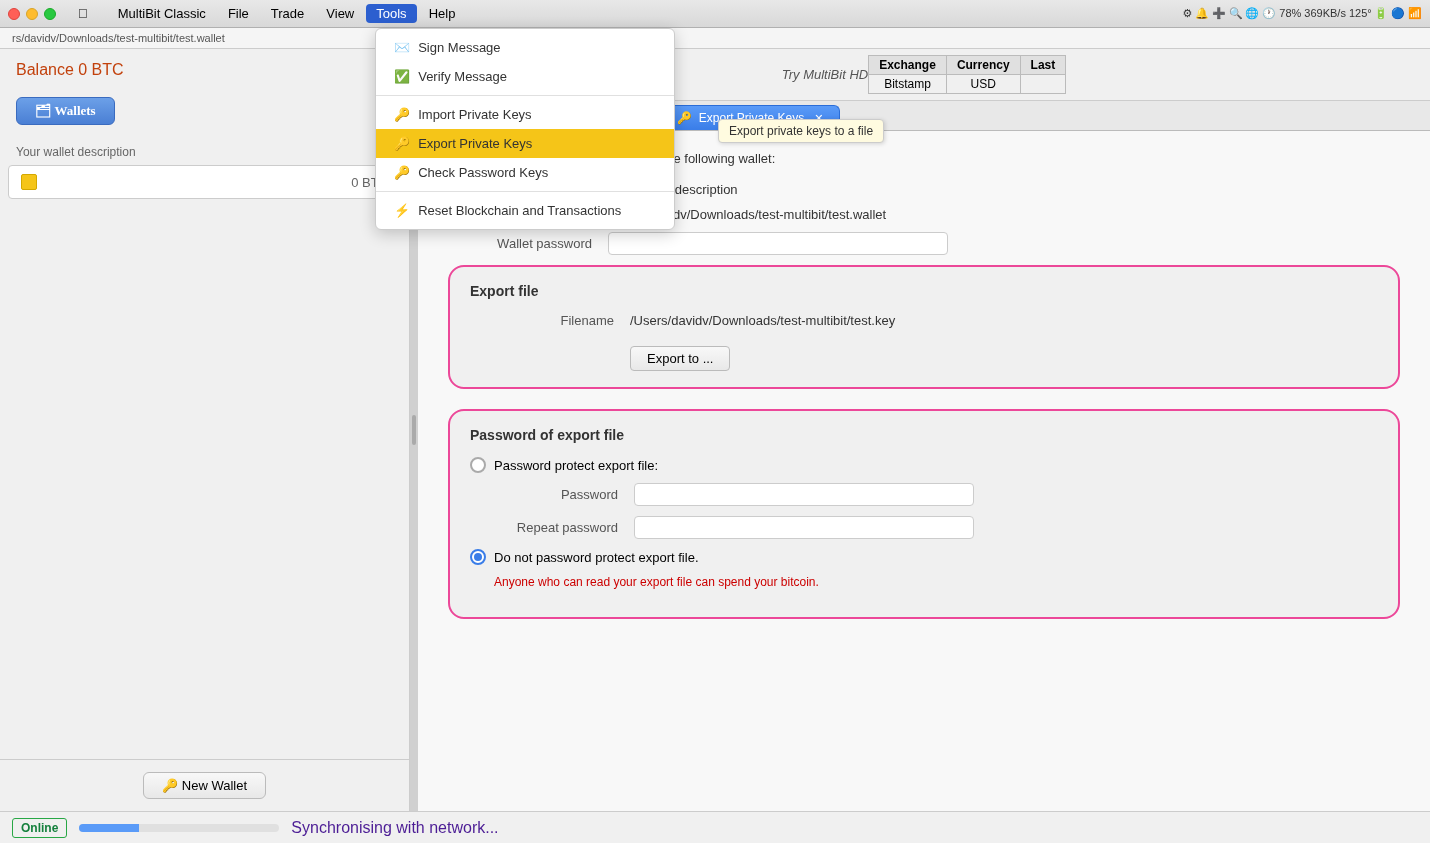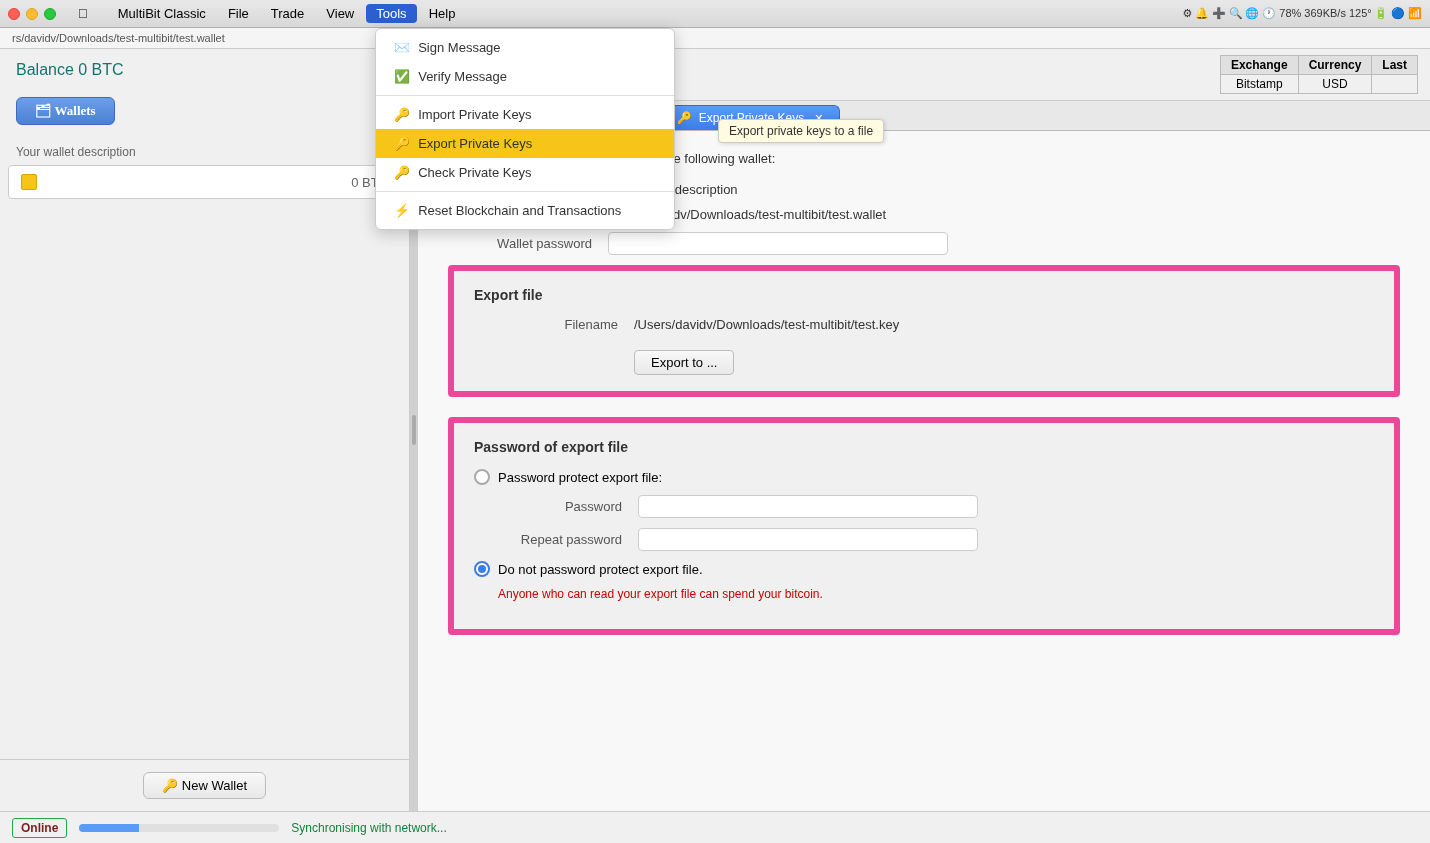--- a/index.html
+++ b/index.html
@@ -107,21 +107,21 @@
       background: #f0f0f0;
       border-right: 1px solid #ccc;
       display: flex;
       flex-direction: column;
     }
 
     .balance-header {
       padding: 12px 16px;
       font-size: 16px;
       font-weight: 500;
-      color: #0f766e;
+      color: #c2410c;
     }
 
     .wallets-btn-container {
       padding: 6px 16px;
       display: flex;
       gap: 8px;
     }
 
     .wallets-btn {
       background: linear-gradient(to bottom, #6ca0e8, #4a7fd4);
@@ -204,21 +204,21 @@
       background: #f8f8f8;
     }
 
     
     .right-header {
       background: #f0f0f0;
       border-bottom: 1px solid #ccc;
       padding: 6px 12px;
       display: flex;
       align-items: center;
-      justify-content: space-between;
+      justify-content: center;
     }
 
     .try-multibit {
       font-size: 13px;
       color: #555;
       font-style: italic;
     }
 
     .exchange-table {
       border-collapse: collapse;
@@ -313,22 +313,22 @@
       border-radius: 4px;
       padding: 3px 8px;
       font-size: 13px;
       width: 340px;
       background: white;
       outline: none;
     }
 
     .section-box {
       background: #f0f0f0;
-      border: 6px solid #ec4899;
-      border-radius: 4px;
+      border: 2px solid #ec4899;
+      border-radius: 16px;
       padding: 16px 20px;
       margin-bottom: 20px;
     }
     .section-box-title {
       font-size: 14px;
       font-weight: 600;
       color: #333;
       margin-bottom: 14px;
     }
 
@@ -400,43 +400,43 @@
     .status-bar {
       height: 32px;
       background: #f0f0f0;
       border-top: 1px solid #ccc;
       display: flex;
       align-items: center;
       padding: 0 12px;
       gap: 12px;
     }
     .status-online {
-      color: #7f1d1d;
+      color: #15803d;
       font-size: 12px;
       font-weight: 600;
       border: 1px solid #28a745;
       border-radius: 3px;
       padding: 2px 8px;
     }
     .status-progress {
       flex: 1;
       height: 8px;
       background: #e0e0e0;
       border-radius: 4px;
       overflow: hidden;
       max-width: 200px;
     }
     .status-progress-bar {
       height: 100%;
       background: #5a9bf8;
       width: 30%;
     }
     .status-text {
-      font-size: 12px;
-      color: #15803d;
+      font-size: 16px;
+      color: #4c1d95;
     }
     .dropdown-menu {
       position: absolute;
       top: 28px;
       left: 375px;
       background: white;
       border: 1px solid #ccc;
       border-radius: 6px;
       box-shadow: 0 4px 16px rgba(0,0,0,0.2);
       min-width: 300px;
@@ -674,21 +674,21 @@
   <div class="dropdown-item">
     <span>🔑</span>
     <span>Import Private Keys</span>
   </div>
   <div class="dropdown-item highlighted">
     <span>🔑</span>
     <span>Export Private Keys</span>
   </div>
   <div class="dropdown-item">
     <span>🔑</span>
-    <span>Check Private Keys</span>
+    <span>Check Password Keys</span>
   </div>
   <div class="dropdown-separator"></div>
   <div class="dropdown-item">
     <span>⚡</span>
     <span>Reset Blockchain and Transactions</span>
   </div>
 </div>
 
 <div class="tooltip">
   <span>Export private keys to a file</span>

